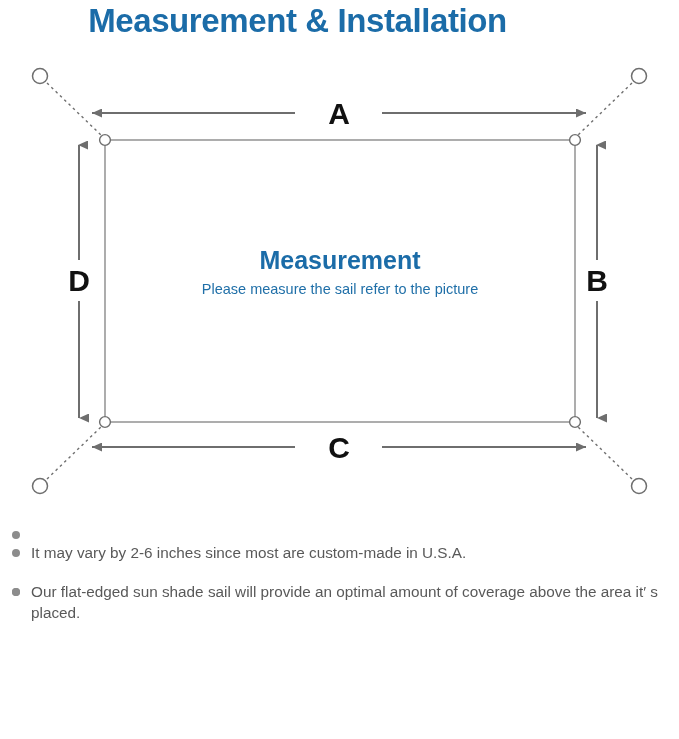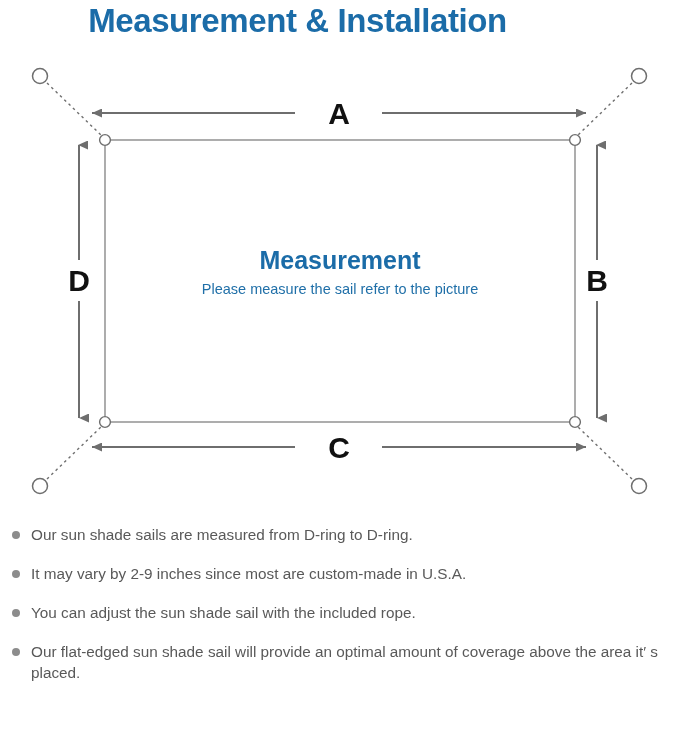--- a/index.html
+++ b/index.html
@@ -162,27 +162,25 @@
     </g>
 
     <text class="center-title" x="340" y="221" text-anchor="middle">Measurement</text>
     <text class="center-sub" x="340" y="246" text-anchor="middle">Please measure the sail refer to the picture</text>
   </svg>
 </div>
 
 <div id="notes">
   <div class="note-item">
     <span class="note-bullet"></span>
-    <span>Our sun shade sails are measured from D-ring to D-ring.</span>
   </div>
   <div class="note-item">
     <span class="note-bullet"></span>
-    <span>It may vary by 2-9 inches since most are custom-made in U.S.A.</span>
+    <span>It may vary by 2-6 inches since most are custom-made in U.S.A.</span>
   </div>
   <div class="note-item">
     <span class="note-bullet"></span>
-    <span>You can adjust the sun shade sail with the included rope.</span>
   </div>
   <div class="note-item">
     <span class="note-bullet"></span>
     <span>Our flat-edged sun shade sail will provide an optimal amount of coverage above the area it′ s placed.</span>
   </div>
 </div>
 
 </body></html>

